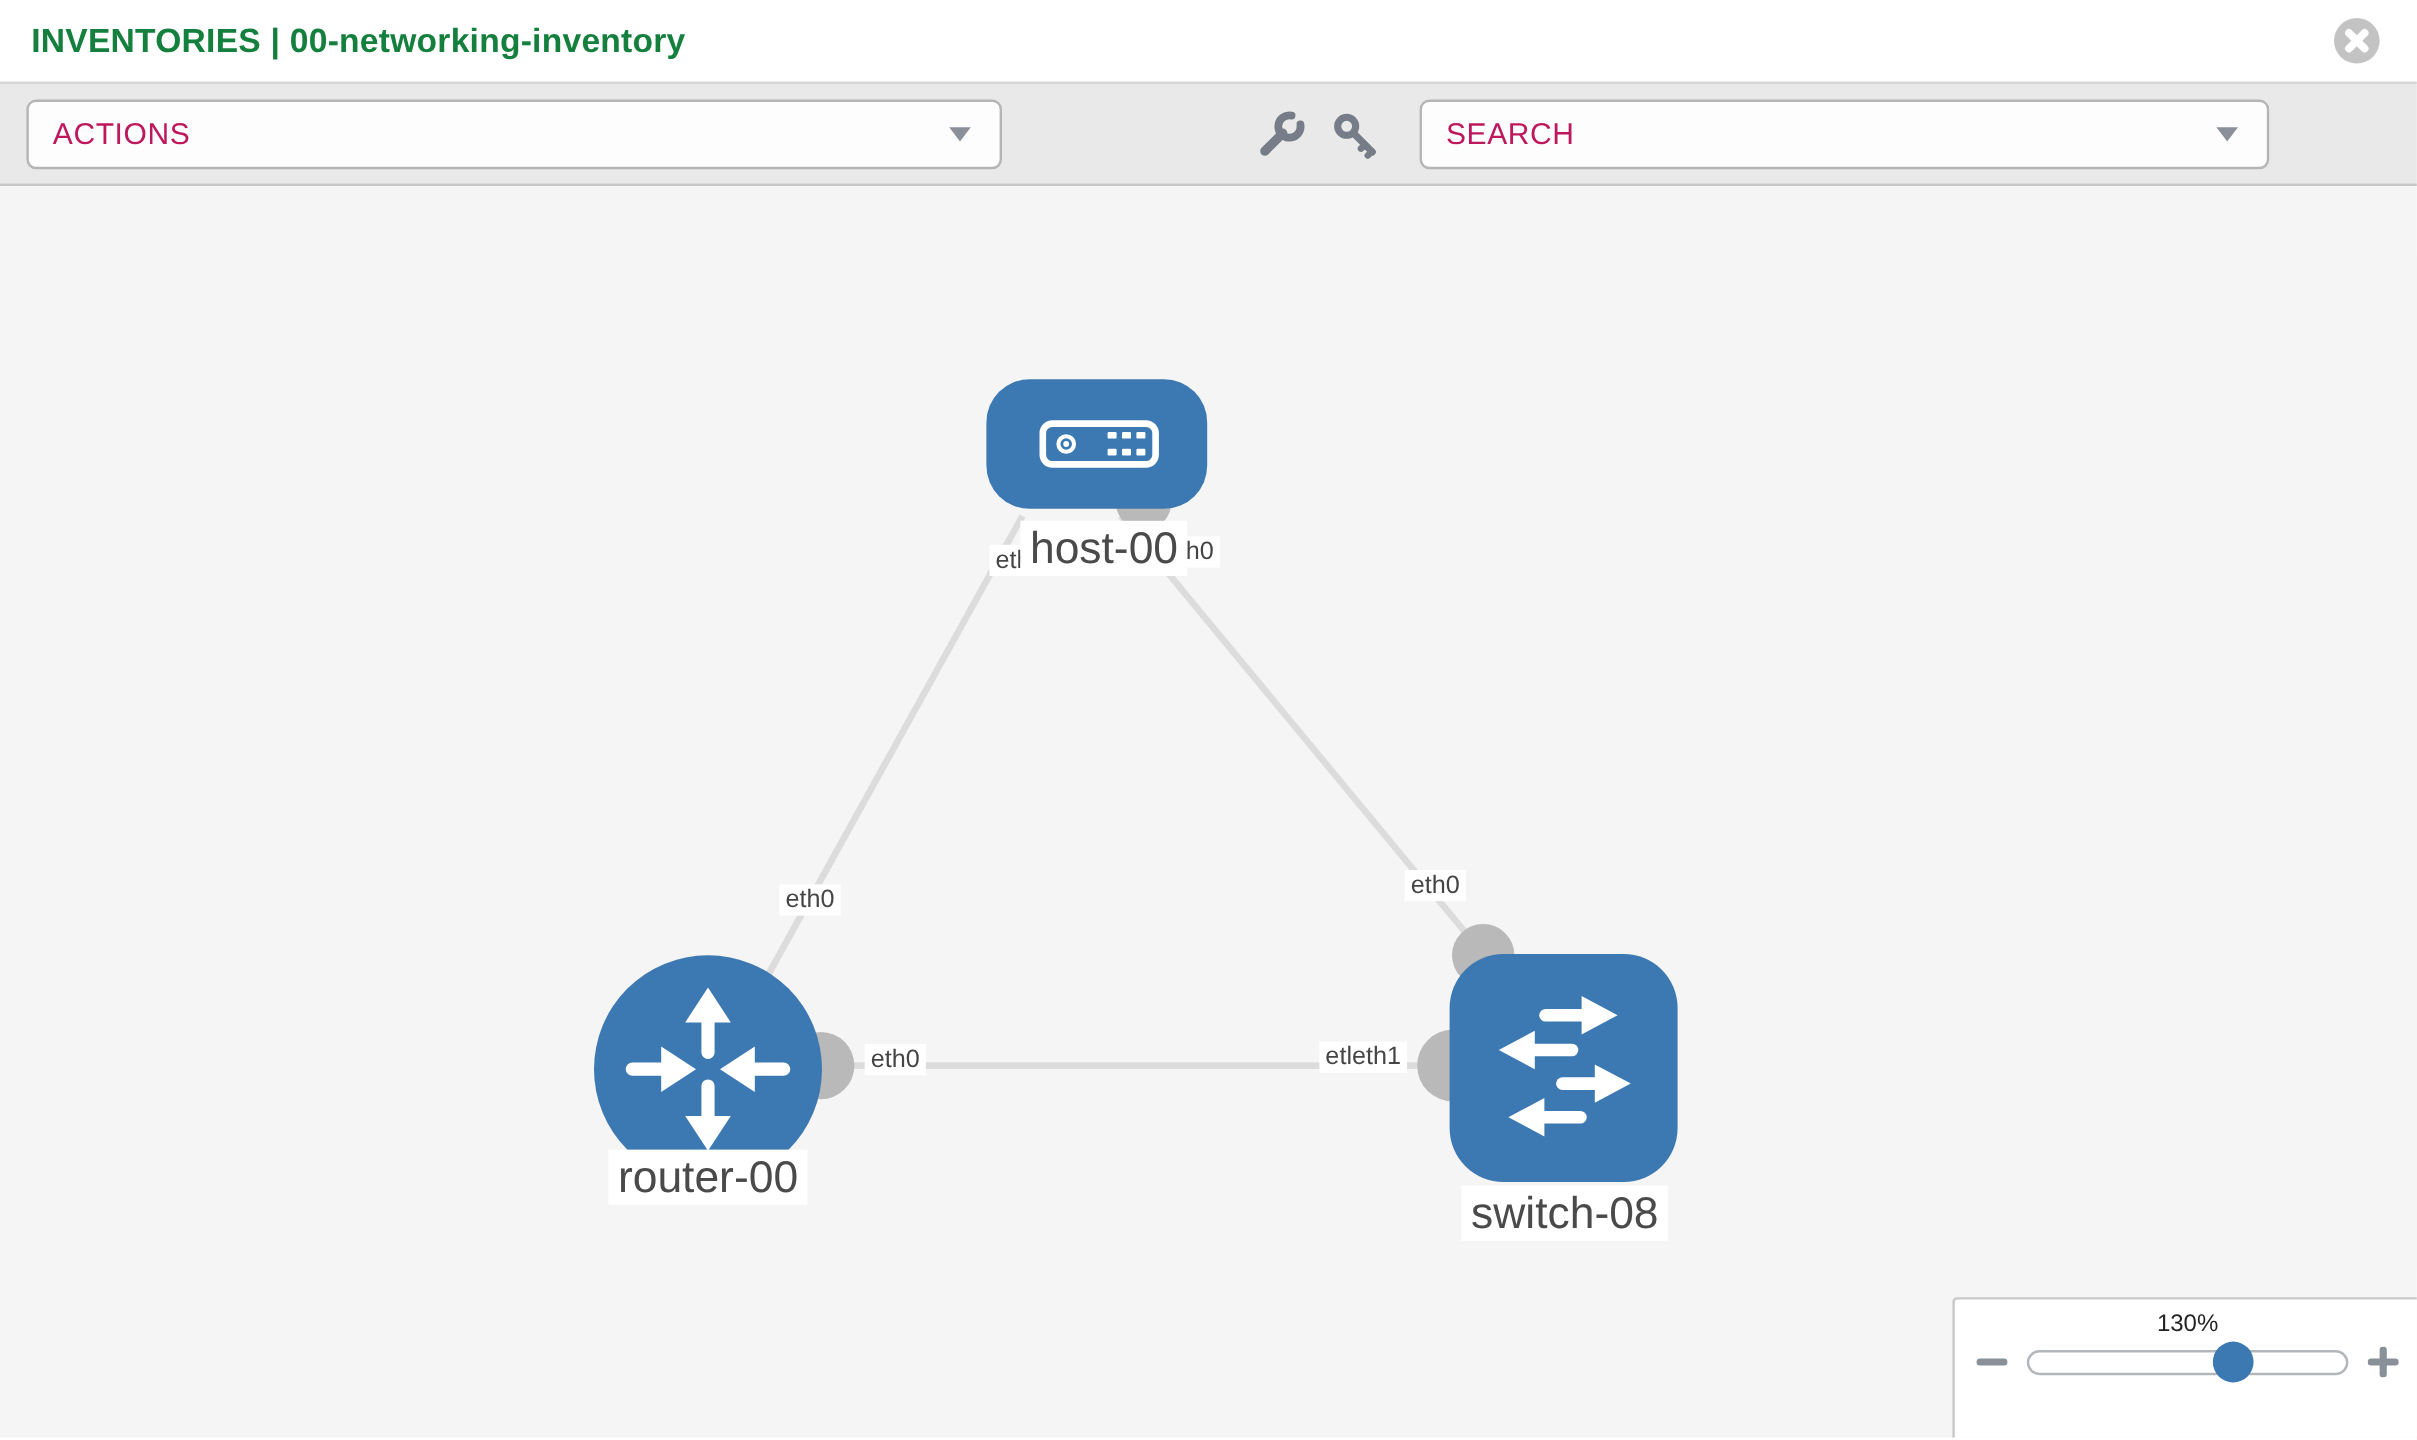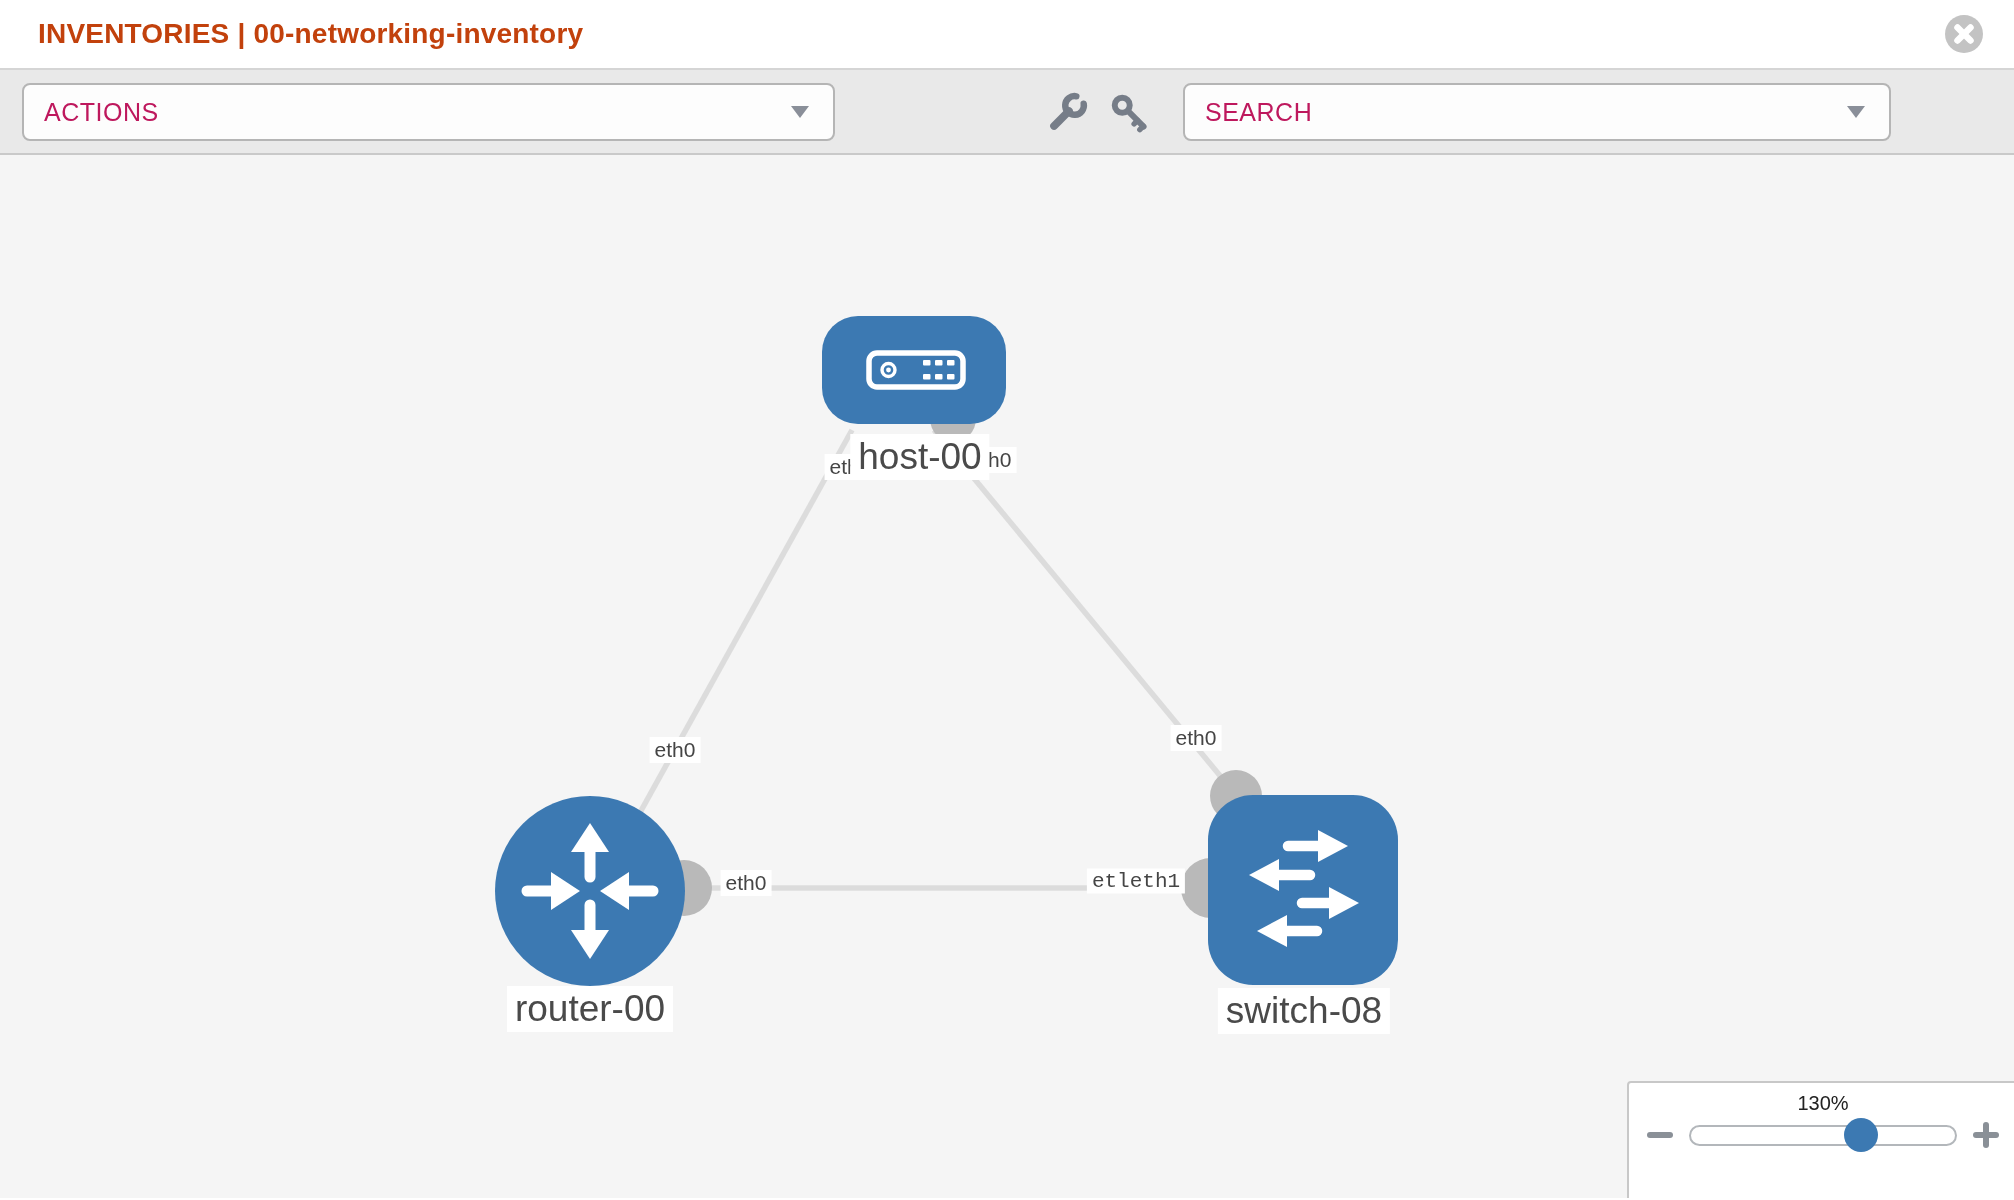--- a/index.html
+++ b/index.html
@@ -13,22 +13,22 @@
   html,body{margin:0;padding:0;}
   body{
     width:2014px;height:1200px;overflow:hidden;background:#fff;
     font-family:"Liberation Sans","DejaVu Sans",sans-serif;
   }
   
   .header{
     position:relative;height:70px;background:#fff;border-bottom:2px solid #d5d5d5;
   }
   .header-title{
-    position:absolute;left:38px;top:0;line-height:68px;
-    font-size:28px;font-weight:bold;color:#c2410c;letter-spacing:.2px;
+    position:absolute;left:26px;top:0;line-height:68px;
+    font-size:28px;font-weight:bold;color:#15803d;letter-spacing:.2px;
   }
   .close-btn{
     position:absolute;right:30px;top:14px;width:40px;height:40px;border:none;
     background:transparent;padding:0;cursor:pointer;
   }
   
   .toolbar{
     position:relative;height:85px;background:#e9e9e9;border-bottom:2px solid #c9c9c9;
   }
   .dd-box{
@@ -190,24 +190,24 @@
         <polygon class="arrow-head" points="1257,776 1287,760 1287,792"></polygon>
       </g>
     </g>
   </svg>
 
   <div class="lbl iface-lbl" style="left:850px;top:312px;">eth0</div>
   <div class="lbl iface-lbl" style="left:675px;top:595px;">eth0</div>
   <div class="lbl iface-lbl" style="left:991px;top:305px;">eth0</div>
   <div class="lbl iface-lbl" style="left:1196px;top:583px;">eth0</div>
   <div class="lbl iface-lbl" style="left:746px;top:728px;">eth0</div>
-  <div class="lbl iface-lbl" style="left:1136px;top:726px;font-family:Liberation Mono, monospace;">etleth1</div>
+  <div class="lbl iface-lbl" style="left:1136px;top:726px;">etleth1</div>
 
   <div class="lbl node-lbl" style="left:920px;top:302px;">host-00</div>
-  <div class="lbl node-lbl" style="left:590px;top:854px;text-align:center;">router-00</div>
+  <div class="lbl node-lbl" style="left:590px;top:826px;text-align:center;">router-00</div>
   <div class="lbl node-lbl" style="left:1304px;top:856px;">switch-08</div>
 
   <div class="zoom-panel">
     <div class="zoom-level">130%</div>
     <div class="zoom-row">
       <button class="zoom-icon-btn">
         <svg width="26" height="26" viewBox="0 0 26 26">
           <line x1="3" y1="13" x2="23" y2="13" stroke="currentColor" stroke-width="6" stroke-linecap="round"></line>
         </svg>
       </button>

